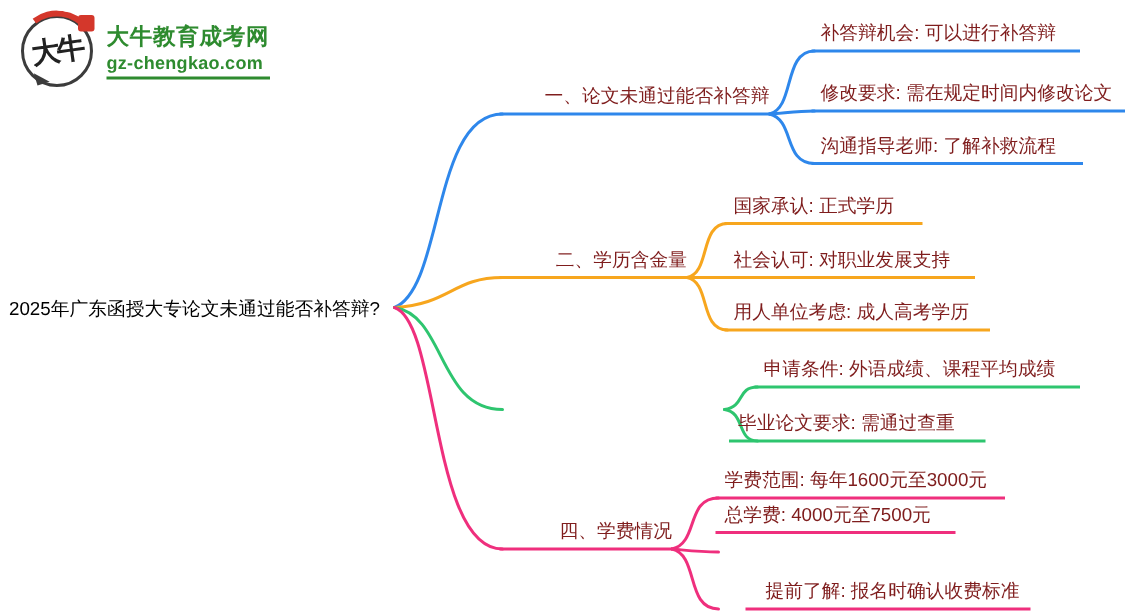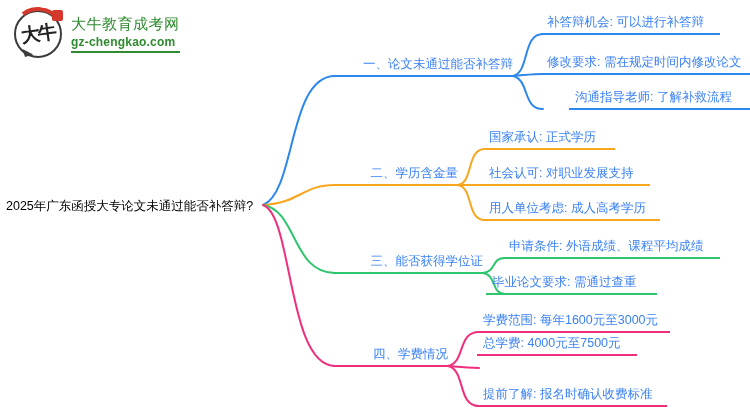--- a/index.html
+++ b/index.html
@@ -2,21 +2,21 @@
 <html><head>
 <meta charset="utf-8">
 <style>
   html,body{margin:0;padding:0;background:#ffffff;}
   .stage{
     position:relative;width:750px;height:410px;background:#ffffff;overflow:hidden;
     font-family:"Liberation Sans","DejaVu Sans",sans-serif;
   }
   .wires{position:absolute;left:0;top:0;width:750px;height:410px;}
   .node{
-    position:absolute;height:18px;line-height:18px;font-size:12.5px;color:#3b82f6;
+    position:absolute;height:18px;line-height:18px;font-size:12.5px;color:#7f1d1d;
     white-space:nowrap;padding-bottom:2px;border-bottom:2px solid transparent;
   }
   .node.center{text-align:right;}
   .node.child{padding-left:6px;}
   .root-node{
     position:absolute;left:6px;top:197px;width:258px;height:18px;line-height:18px;
     font-size:12.5px;color:#000000;white-space:nowrap;
   }
   
   .logo{position:absolute;left:14px;top:10px;display:flex;align-items:center;gap:9px;}
@@ -30,21 +30,21 @@
   }
   .logo-seal{position:absolute;top:-2px;right:-3px;width:11px;height:11px;border-radius:2px;}
   .logo-badge-text{
     font-family:"Liberation Serif","DejaVu Serif",serif;font-weight:bold;font-size:19px;
     color:#222;transform:rotate(-8deg);letter-spacing:-2px;
   }
   .logo-tail{
     position:absolute;bottom:-7px;left:3px;width:0;height:0;
     border:6px solid transparent;border-top-color:#3c3c3c;transform:rotate(28deg);
   }
-  .logo-name{font-weight:normal;font-size:15px;letter-spacing:0.5px;text-align:right;}
+  .logo-name{font-weight:bold;font-size:15px;letter-spacing:0.5px;text-align:right;}
   .logo-url{
     font-weight:bold;font-size:12px;letter-spacing:0.2px;
     border-bottom:2px solid transparent;padding-bottom:2px;margin-top:1px;
   }
 </style>
 </head>
 <body>
 
 <div class="stage">
 
@@ -83,31 +83,30 @@
     <div class="logo-text">
       <div class="logo-name" style="color: rgb(46, 139, 47);">大牛教育成考网</div>
       <div class="logo-url" style="color: rgb(46, 139, 47); border-bottom-color: rgb(46, 139, 47);">gz-chengkao.com</div>
     </div>
   </div>
 
   <div class="root-node">2025年广东函授大专论文未通过能否补答辩?</div>
 
   <div class="node center" style="left: 333px; top: 55px; width: 180px; border-bottom-color: rgb(46, 135, 235);">一、论文未通过能否补答辩</div>
   <div class="node center" style="left: 333px; top: 164px; width: 125px; border-bottom-color: rgb(247, 166, 30);">二、学历含金量</div>
-  <div class="node center" style="left: 333px; top: 252px; width: 150px; border-bottom-color: rgb(46, 197, 111);">三、能否获得学位证</div>
   <div class="node center" style="left: 333px; top: 345px; width: 115px; border-bottom-color: rgb(239, 47, 125); font-family: Liberation Serif, serif;">四、学费情况</div>
 
   <div class="node child" style="left: 541px; top: 13px; width: 173px; border-bottom-color: rgb(46, 135, 235);">补答辩机会: 可以进行补答辩</div>
   <div class="node child" style="left: 541px; top: 53px; width: 205px; border-bottom-color: rgb(46, 135, 235);">修改要求: 需在规定时间内修改论文</div>
-  <div class="node child" style="left: 541px; top: 88px; width: 175px; border-bottom-color: rgb(46, 135, 235); margin-left: 28px;">沟通指导老师: 了解补救流程</div>
+  <div class="node child" style="left: 541px; top: 88px; width: 175px; border-bottom-color: rgb(46, 135, 235);">沟通指导老师: 了解补救流程</div>
 
   <div class="node child" style="left: 483px; top: 128px; width: 126px; border-bottom-color: rgb(247, 166, 30);">国家承认: 正式学历</div>
   <div class="node child" style="left: 483px; top: 164px; width: 161px; border-bottom-color: rgb(247, 166, 30);">社会认可: 对职业发展支持</div>
   <div class="node child" style="left: 483px; top: 199px; width: 171px; border-bottom-color: rgb(247, 166, 30);">用人单位考虑: 成人高考学历</div>
 
   <div class="node child" style="left: 503px; top: 237px; width: 211px; border-bottom-color: rgb(46, 197, 111);">申请条件: 外语成绩、课程平均成绩</div>
   <div class="node child" style="left: 486px; top: 273px; width: 165px; border-bottom-color: rgb(46, 197, 111);">毕业论文要求: 需通过查重</div>
 
   <div class="node child" style="left: 477px; top: 311px; width: 187px; border-bottom-color: rgb(239, 47, 125);">学费范围: 每年1600元至3000元</div>
   <div class="node child" style="left: 477px; top: 334px; width: 154px; border-bottom-color: rgb(239, 47, 125);">总学费: 4000元至7500元</div>
-  <div class="node child" style="left: 477px; top: 385px; width: 184px; border-bottom-color: rgb(239, 47, 125);">提前了解: 报名时确认收费标准</div>
+  <div class="node child" style="left: 497px; top: 385px; width: 184px; border-bottom-color: rgb(239, 47, 125); text-align: center;">提前了解: 报名时确认收费标准</div>
 
 </div>
 
 </body></html>

